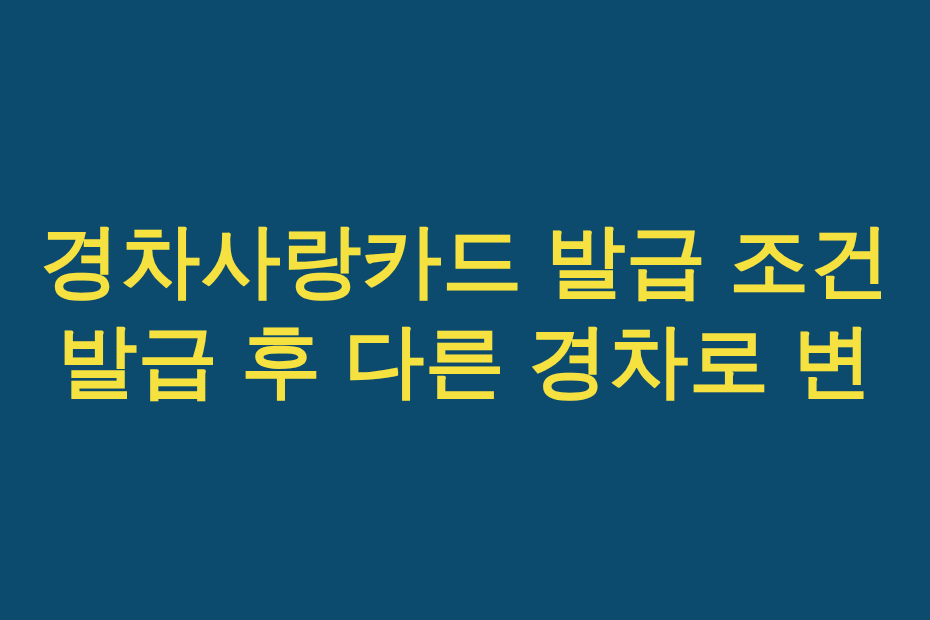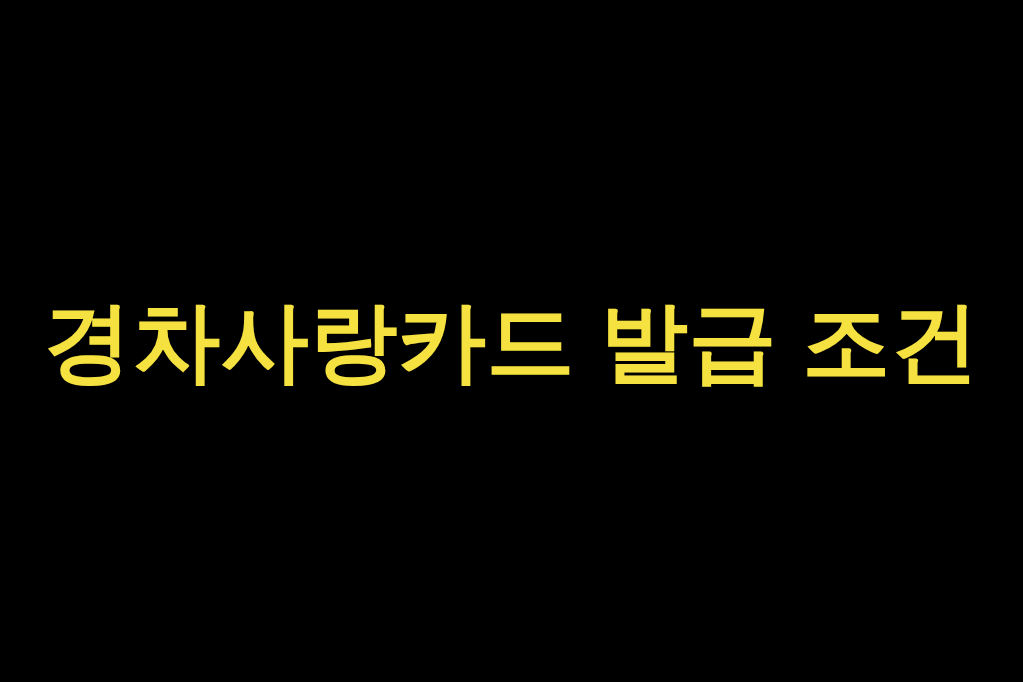--- a/index.html
+++ b/index.html
@@ -34,22 +34,23 @@
     letter-spacing: 0.5px;
     color: #f5e13f;
     white-space: nowrap;
     text-rendering: geometricPrecision;
     -webkit-font-smoothing: antialiased;
   }
 </style>
 </head>
 <body>
 
-<div id="thumbnail-canvas" style="width: 930px; height: 620px; background: #000000;">
+<div id="thumbnail-canvas" style="width: 930px; height: 620px; background: #0c4a6e;">
 
   <div id="headline-block" style="text-align: center;">
 
     <span class="headline-line" style="color: rgb(245, 225, 63);">경차사랑카드 발급 조건</span>
 
+    <span class="headline-line" style="color: rgb(245, 225, 63);">발급 후 다른 경차로 변</span>
 
 
   </div>
 </div>
 
 </body></html>

